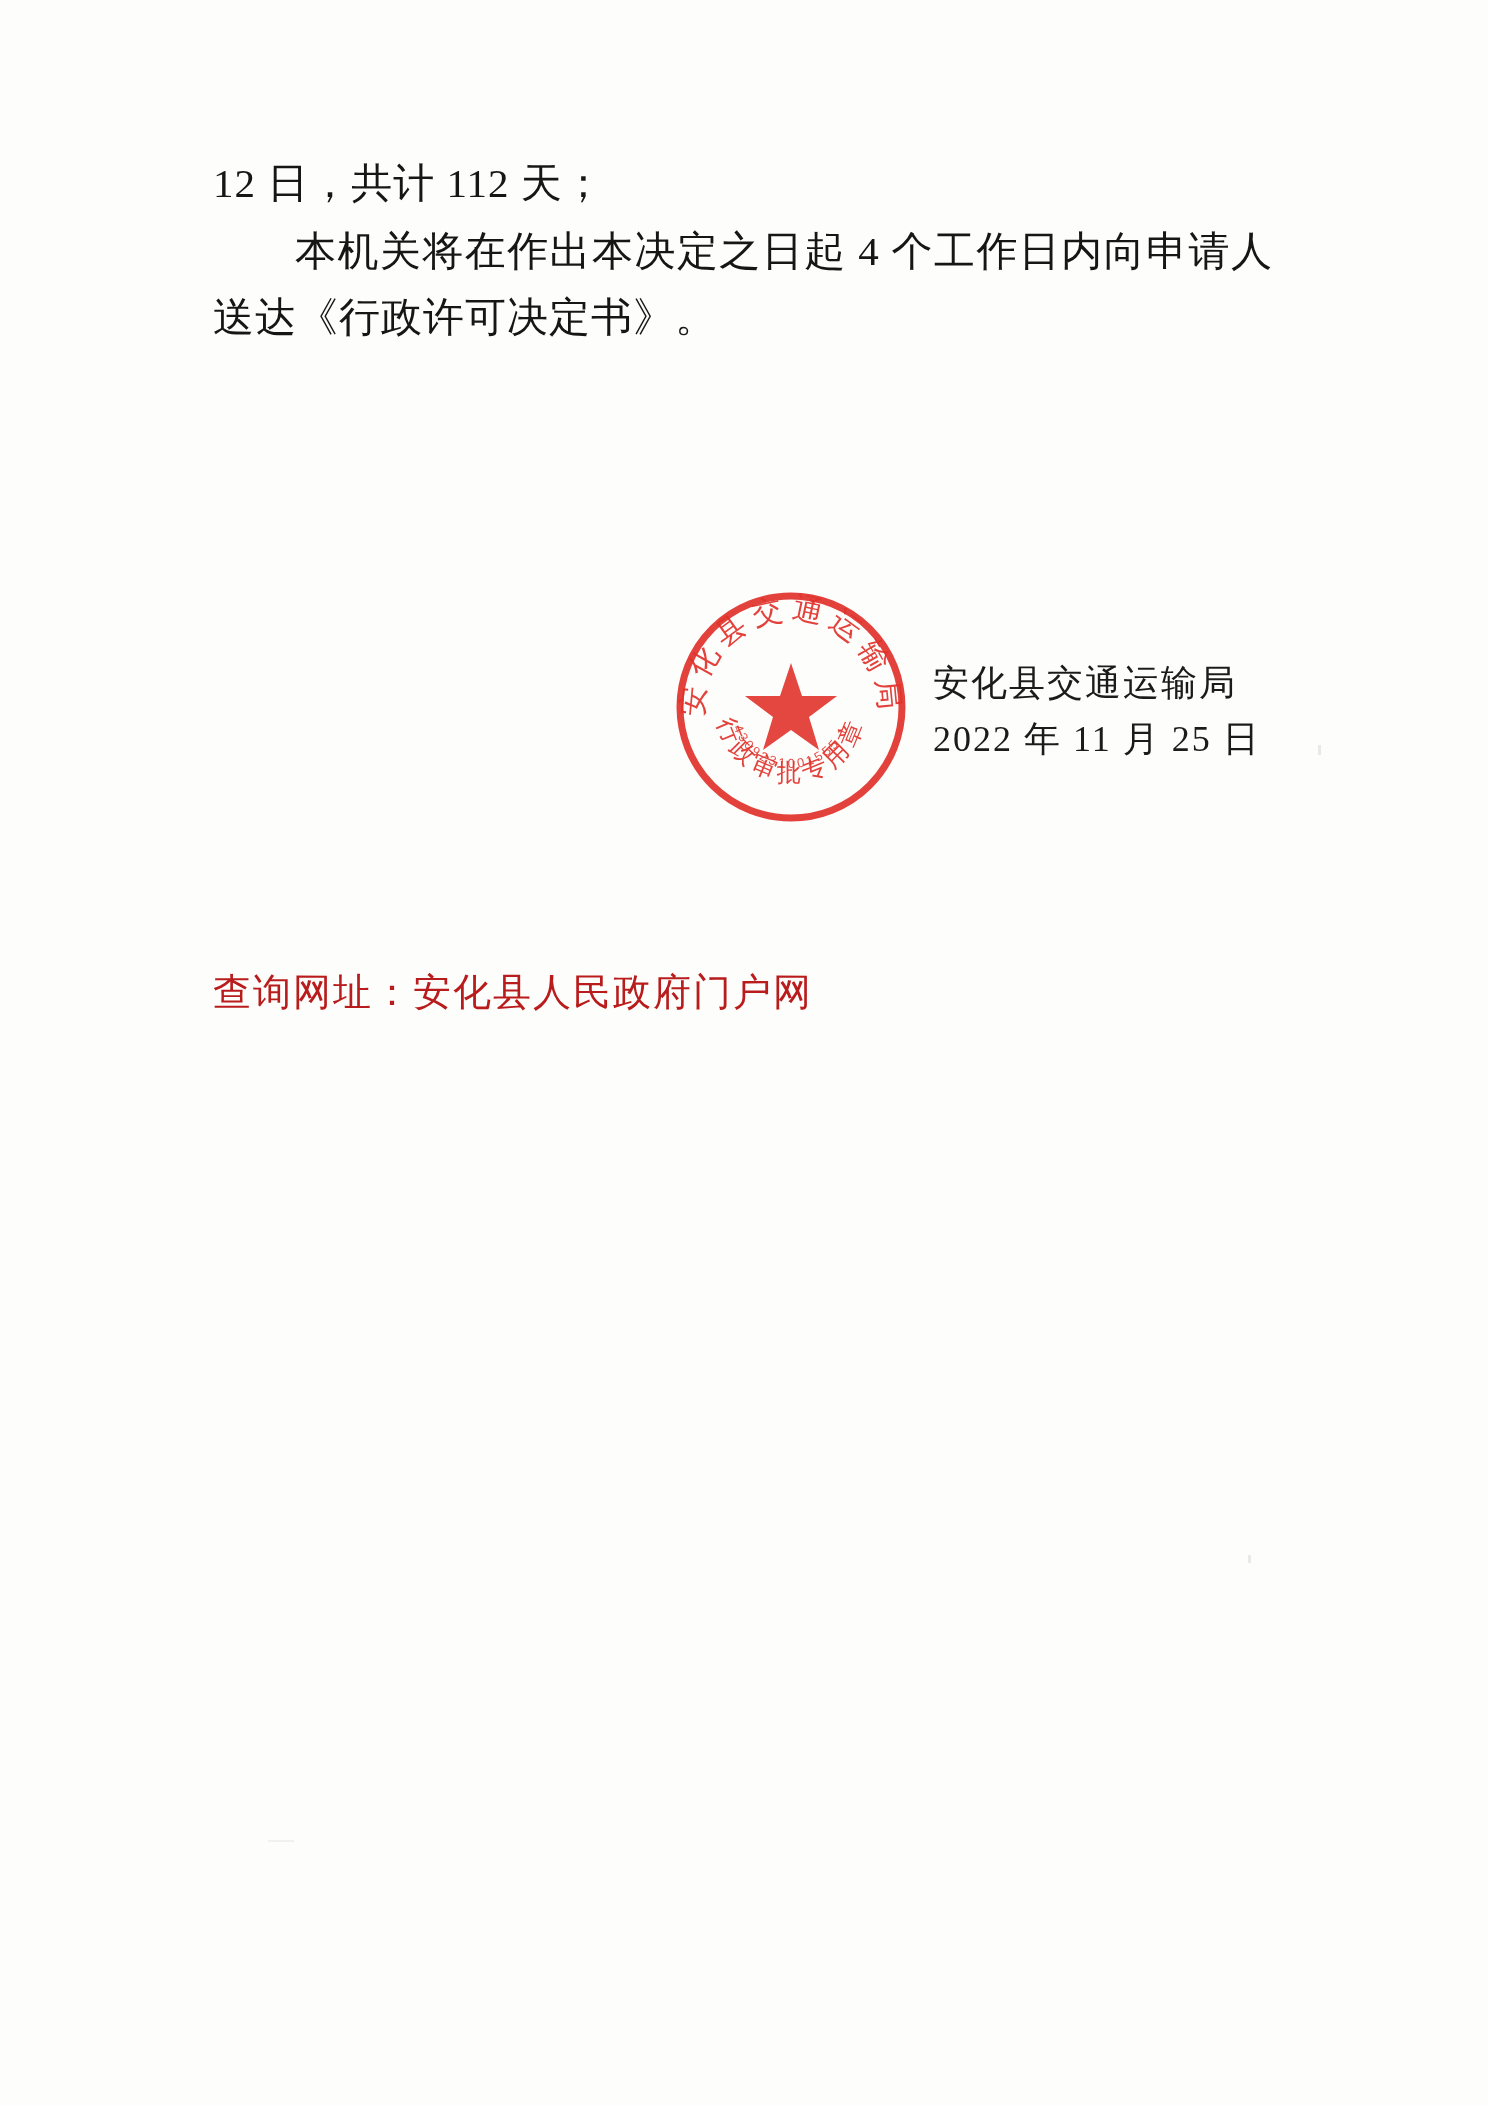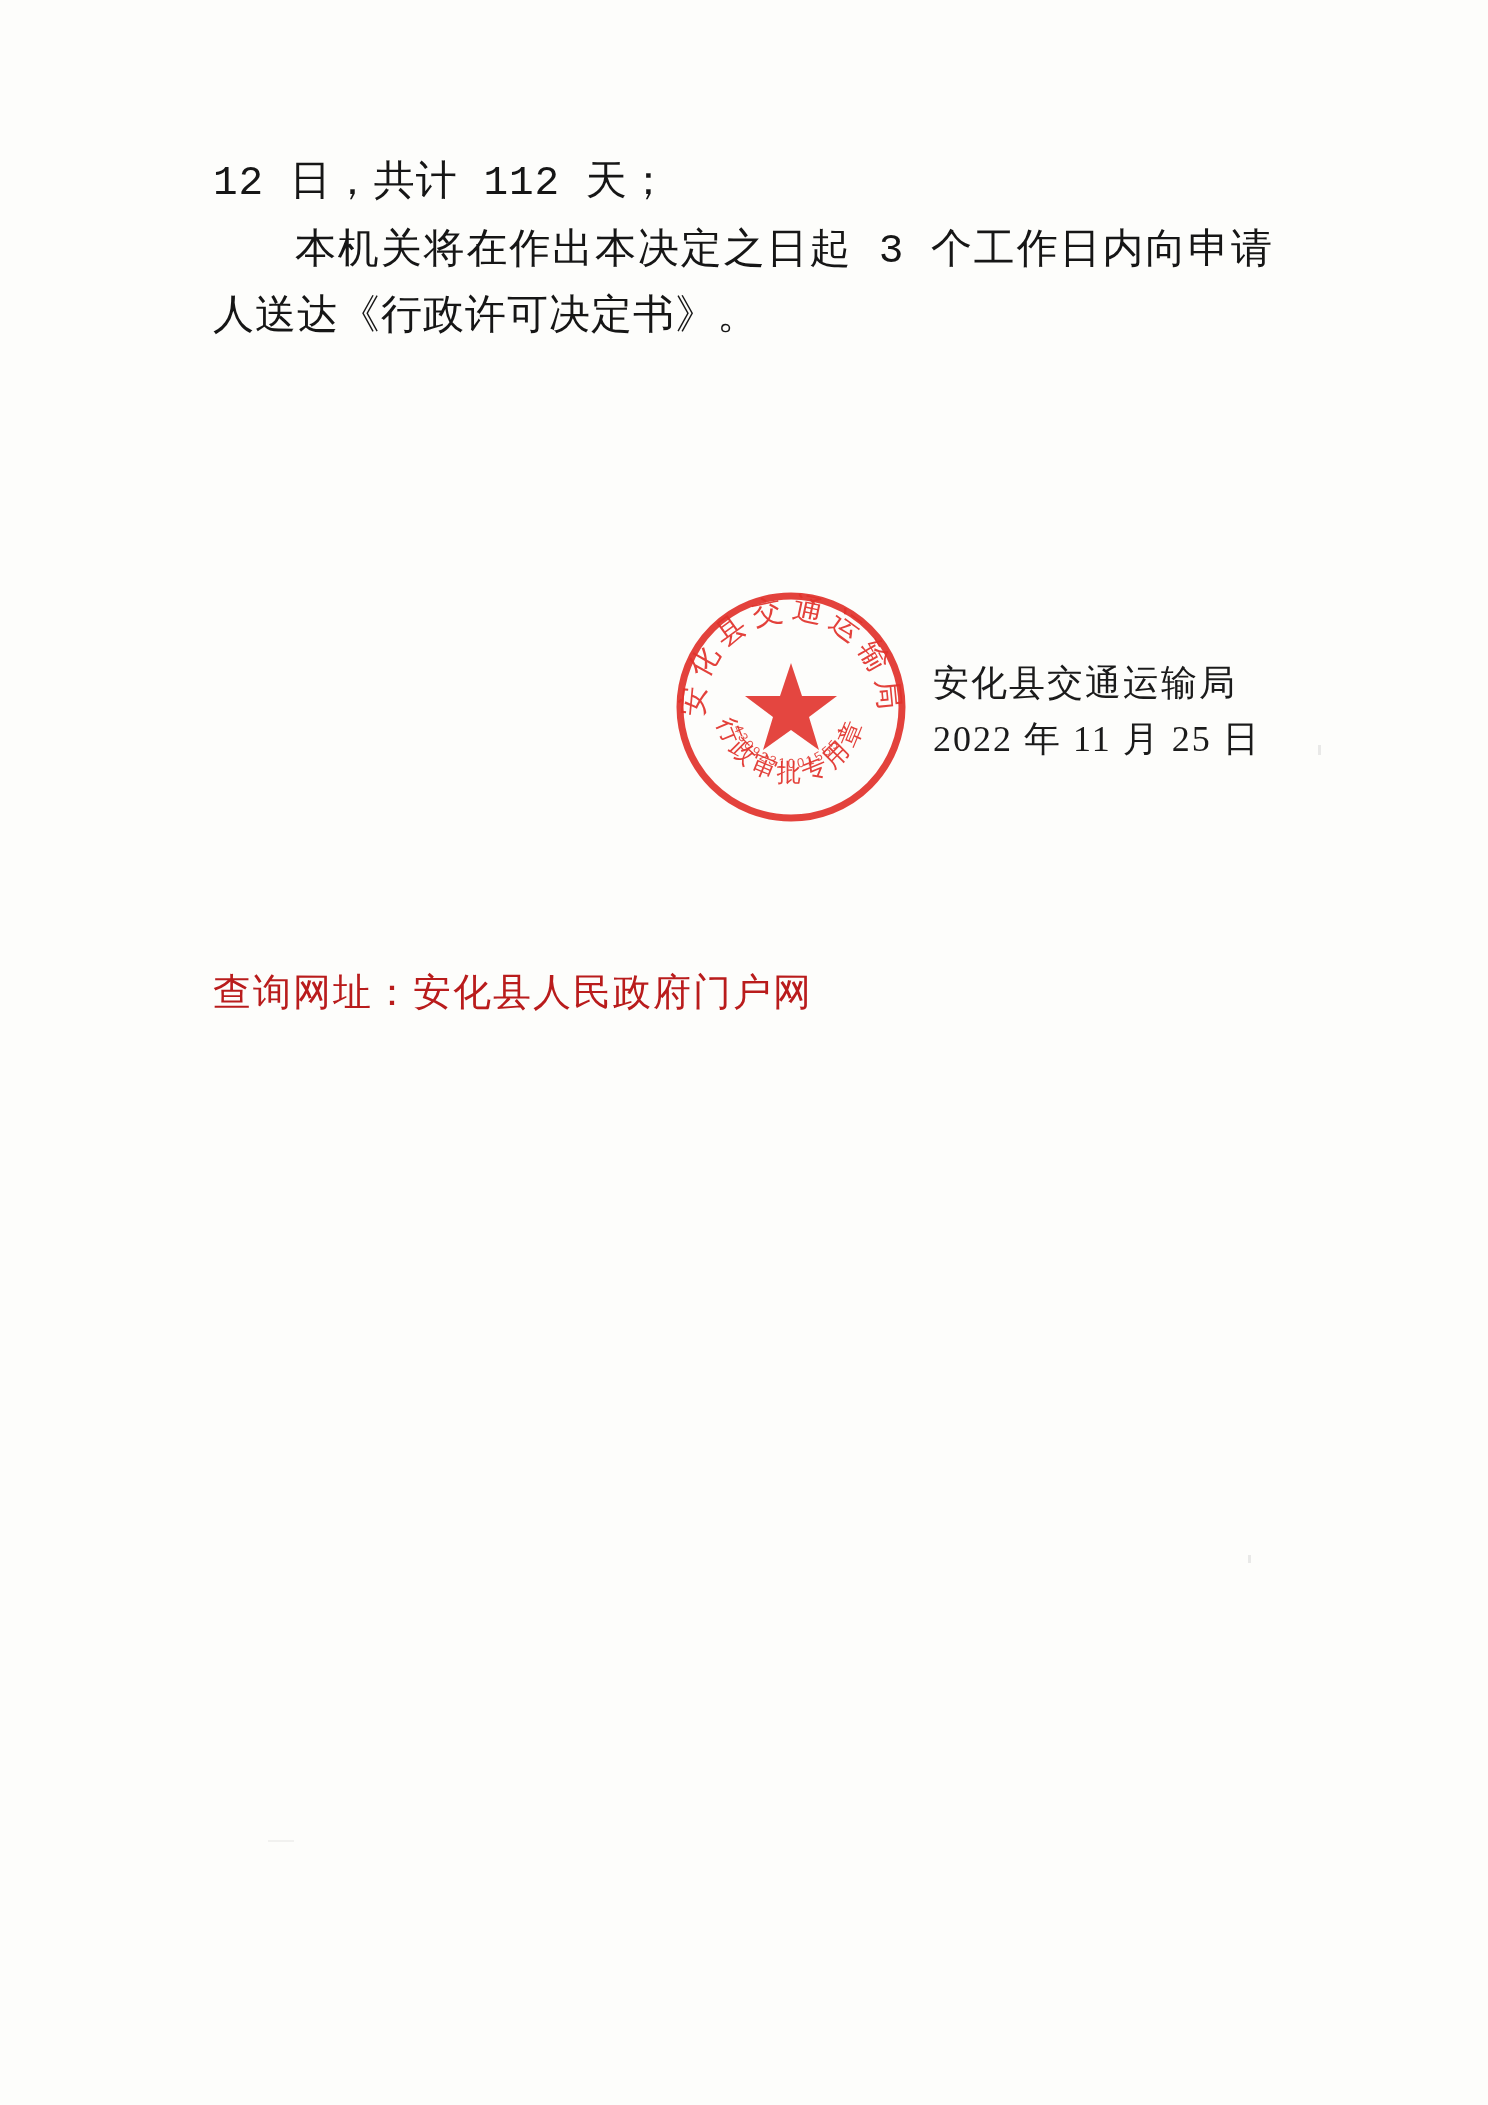--- a/index.html
+++ b/index.html
@@ -31,21 +31,20 @@
     width: 1060px;
   }
 
   .para {
     font-size: 41px;
     line-height: 66px;
     letter-spacing: 1px;
     text-align: justify;
     margin: 0 0 2px 0;
     color: #161616;
-    font-family: Liberation Mono, monospace;
   }
   .para.indent {
     text-indent: 82px;
   }
 
   
   .sign-block {
     position: absolute;
     right: 215px;
     top: 655px;
@@ -96,21 +95,21 @@
 <body>
 
 <div class="page">
 
   <div class="speck" style="left:1318px; top:745px; width:3px; height:10px;"></div>
   <div class="speck" style="left:1248px; top:1555px; width:3px; height:8px;"></div>
   <div class="speck" style="left:268px; top:1840px; width:26px; height:2px; opacity:.35;"></div>
 
   <div class="doc-body">
     <p class="para">12 日，共计 112 天；</p>
-    <p class="para indent">本机关将在作出本决定之日起 3 个工作日内向申请人送达《行政许可决定书》。</p>
+    <p class="para indent">本机关将在作出本决定之日起 4 个工作日内向申请人送达《行政许可决定书》。</p>
   </div>
 
   <div class="seal">
     <svg width="238" height="238" viewBox="0 0 238 238" xmlns="http://www.w3.org/2000/svg">
       <defs>
         <path id="topArc" d="M 31 119 A 88 88 0 0 1 207 119"></path>
         <path id="botArc" d="M 45 119 A 74 74 0 0 0 193 119"></path>
         <path id="codeArc" d="M 58 119 A 61 61 0 0 0 180 119"></path>
       </defs>
       <circle cx="119" cy="119" r="111" fill="none" stroke="#e1322b" stroke-width="7" opacity="0.92"></circle>

